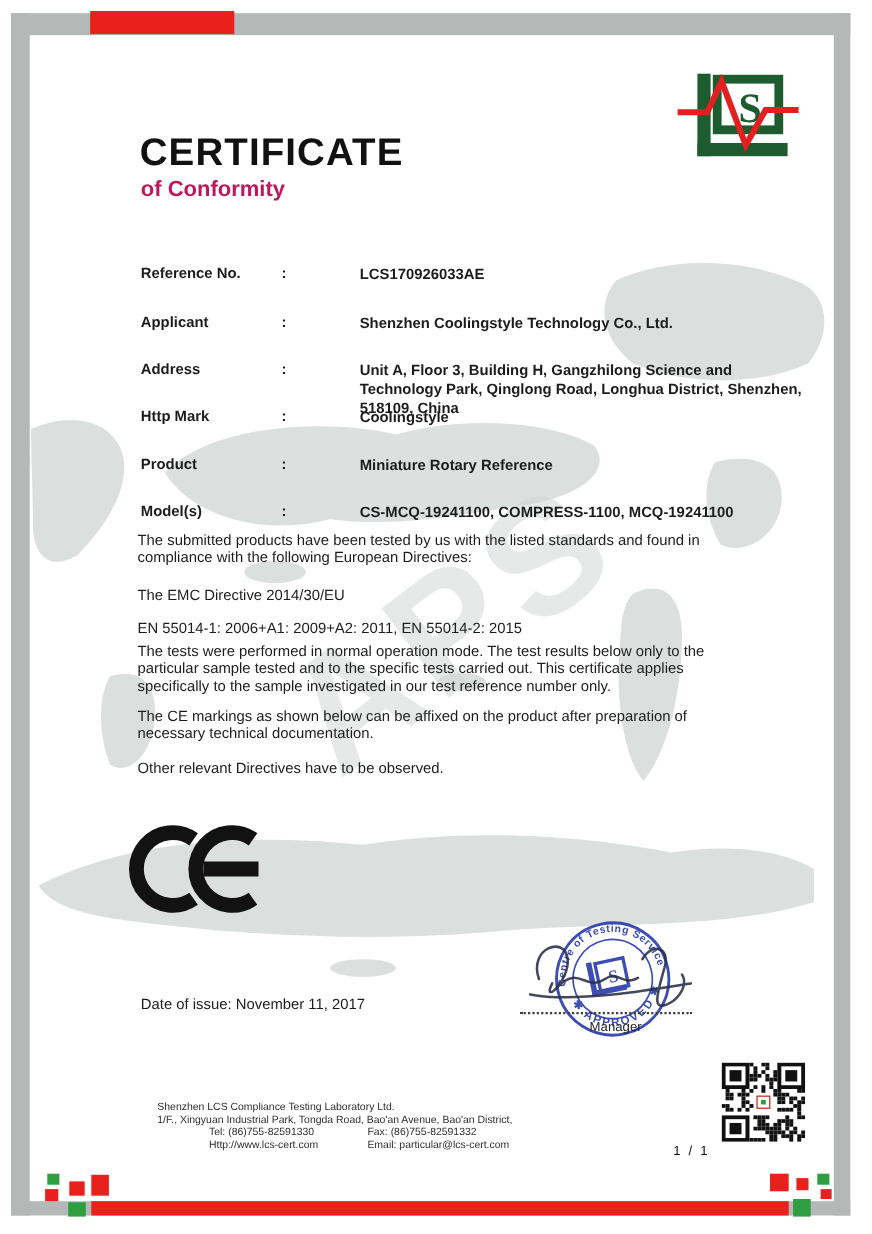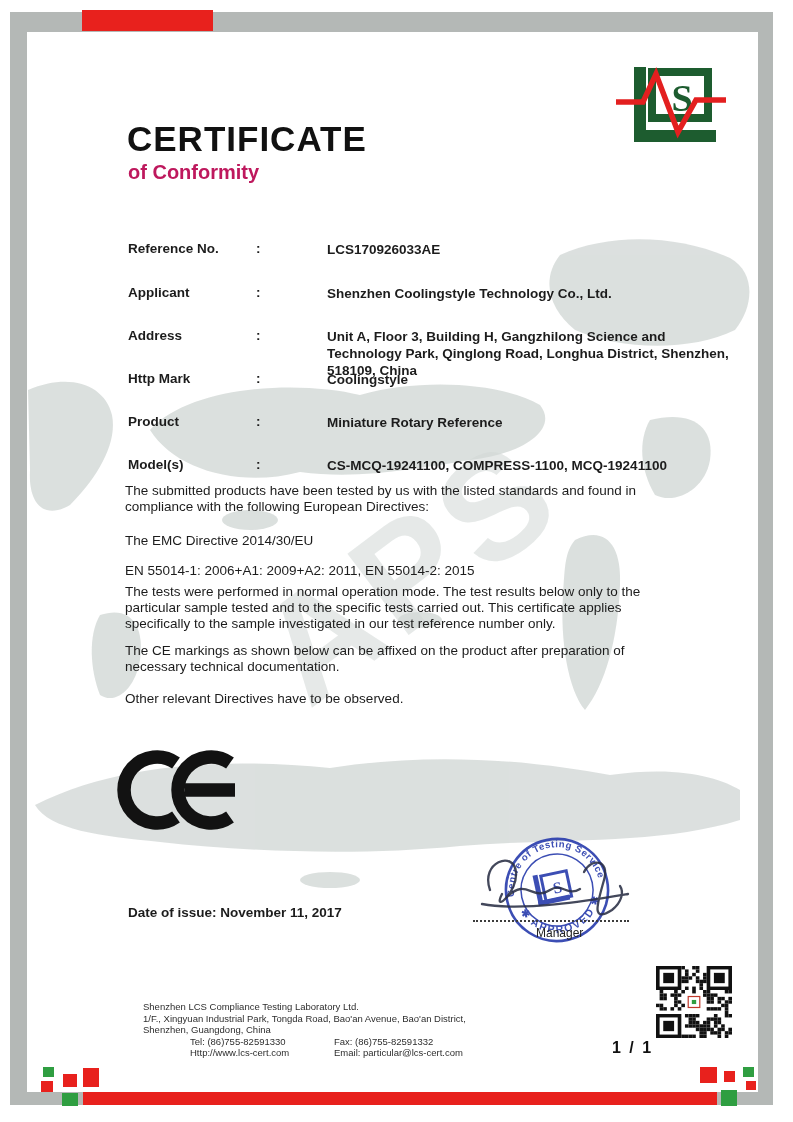--- a/index.html
+++ b/index.html
@@ -32,34 +32,34 @@
   .frow { position:absolute; left:128px; width:540px; font-size:13.5px; font-weight:bold; }
   .flabel { position:absolute; left:0; width:125px; }
   .fcolon { position:absolute; left:128px; }
   .fvalue { position:absolute; left:151px; width:400px; line-height:17px;margin-left:48px; }
 
   
   .para { position:absolute; left:125px; width:517px; font-size:13.5px; line-height:16px; }
   .para.bold { font-weight:normal; }
 
   .ce-svg { left:117px; top:745px; }
-  .date-line { left:128px; top:905px; font-size:13.5px; font-weight:bold; }
+  .date-line { left:128px; top:905px; font-size:13.5px; font-weight:normal; }
 
   
   .stamp-svg { left:492px; top:825px; opacity:.92; }
   .sig-svg   { left:472px; top:842px; opacity:.88; }
   .dotline   { left:473px; top:910px; width:156px; height:12px; border-bottom:2px dotted #3c3c3c; }
   .manager   { left:536px; top:926px; font-size:12px; color:#222; }
 
   
   .footer { left:143px; top:1001px; width:330px; font-size:9.5px; line-height:11.6px; color:#2e2e2e; }
   .fcols  { display:flex;margin-left:47px; }
   .fcols .c1 { width:144px; }
   .qr-box  { left:656px; top:966px; width:76px; height:72px; }
-  .pagenum { left:612px; top:1039px; font-size:16px; font-weight:bold; letter-spacing:2px; color:#111; }
+  .pagenum { left:612px; top:1039px; font-size:12px; font-weight:normal; letter-spacing:2px; color:#111; }
 
   
   .sq { position:absolute; z-index:4; }
   .sq.red { background:#e8211d; } .sq.green { background:#2f9e41; }
 </style>
 </head>
 <body>
 
 <div class="page">
 
@@ -175,21 +175,20 @@
         <path d="M112,30 C120,15 138,18 132,38 C126,60 118,82 140,68 C150,60 152,50 148,44"></path>
         <path d="M10,62 C50,70 120,58 156,52"></path>
       </g>
     </svg>
     <div class="abs dotline"></div>
     <div class="abs manager">Manager</div>
 
     <div class="abs footer">
       <div>Shenzhen LCS Compliance Testing Laboratory Ltd.</div>
       <div>1/F., Xingyuan Industrial Park, Tongda Road, Bao'an Avenue, Bao'an District,</div>
-      <div>Shenzhen, Guangdong, China</div>
       <div class="fcols">
         <span class="c1">Tel: (86)755-82591330</span>
         <span>Fax: (86)755-82591332</span>
       </div>
       <div class="fcols">
         <span class="c1">Http://www.lcs-cert.com</span>
         <span>Email: particular@lcs-cert.com</span>
       </div>
     </div>
 

